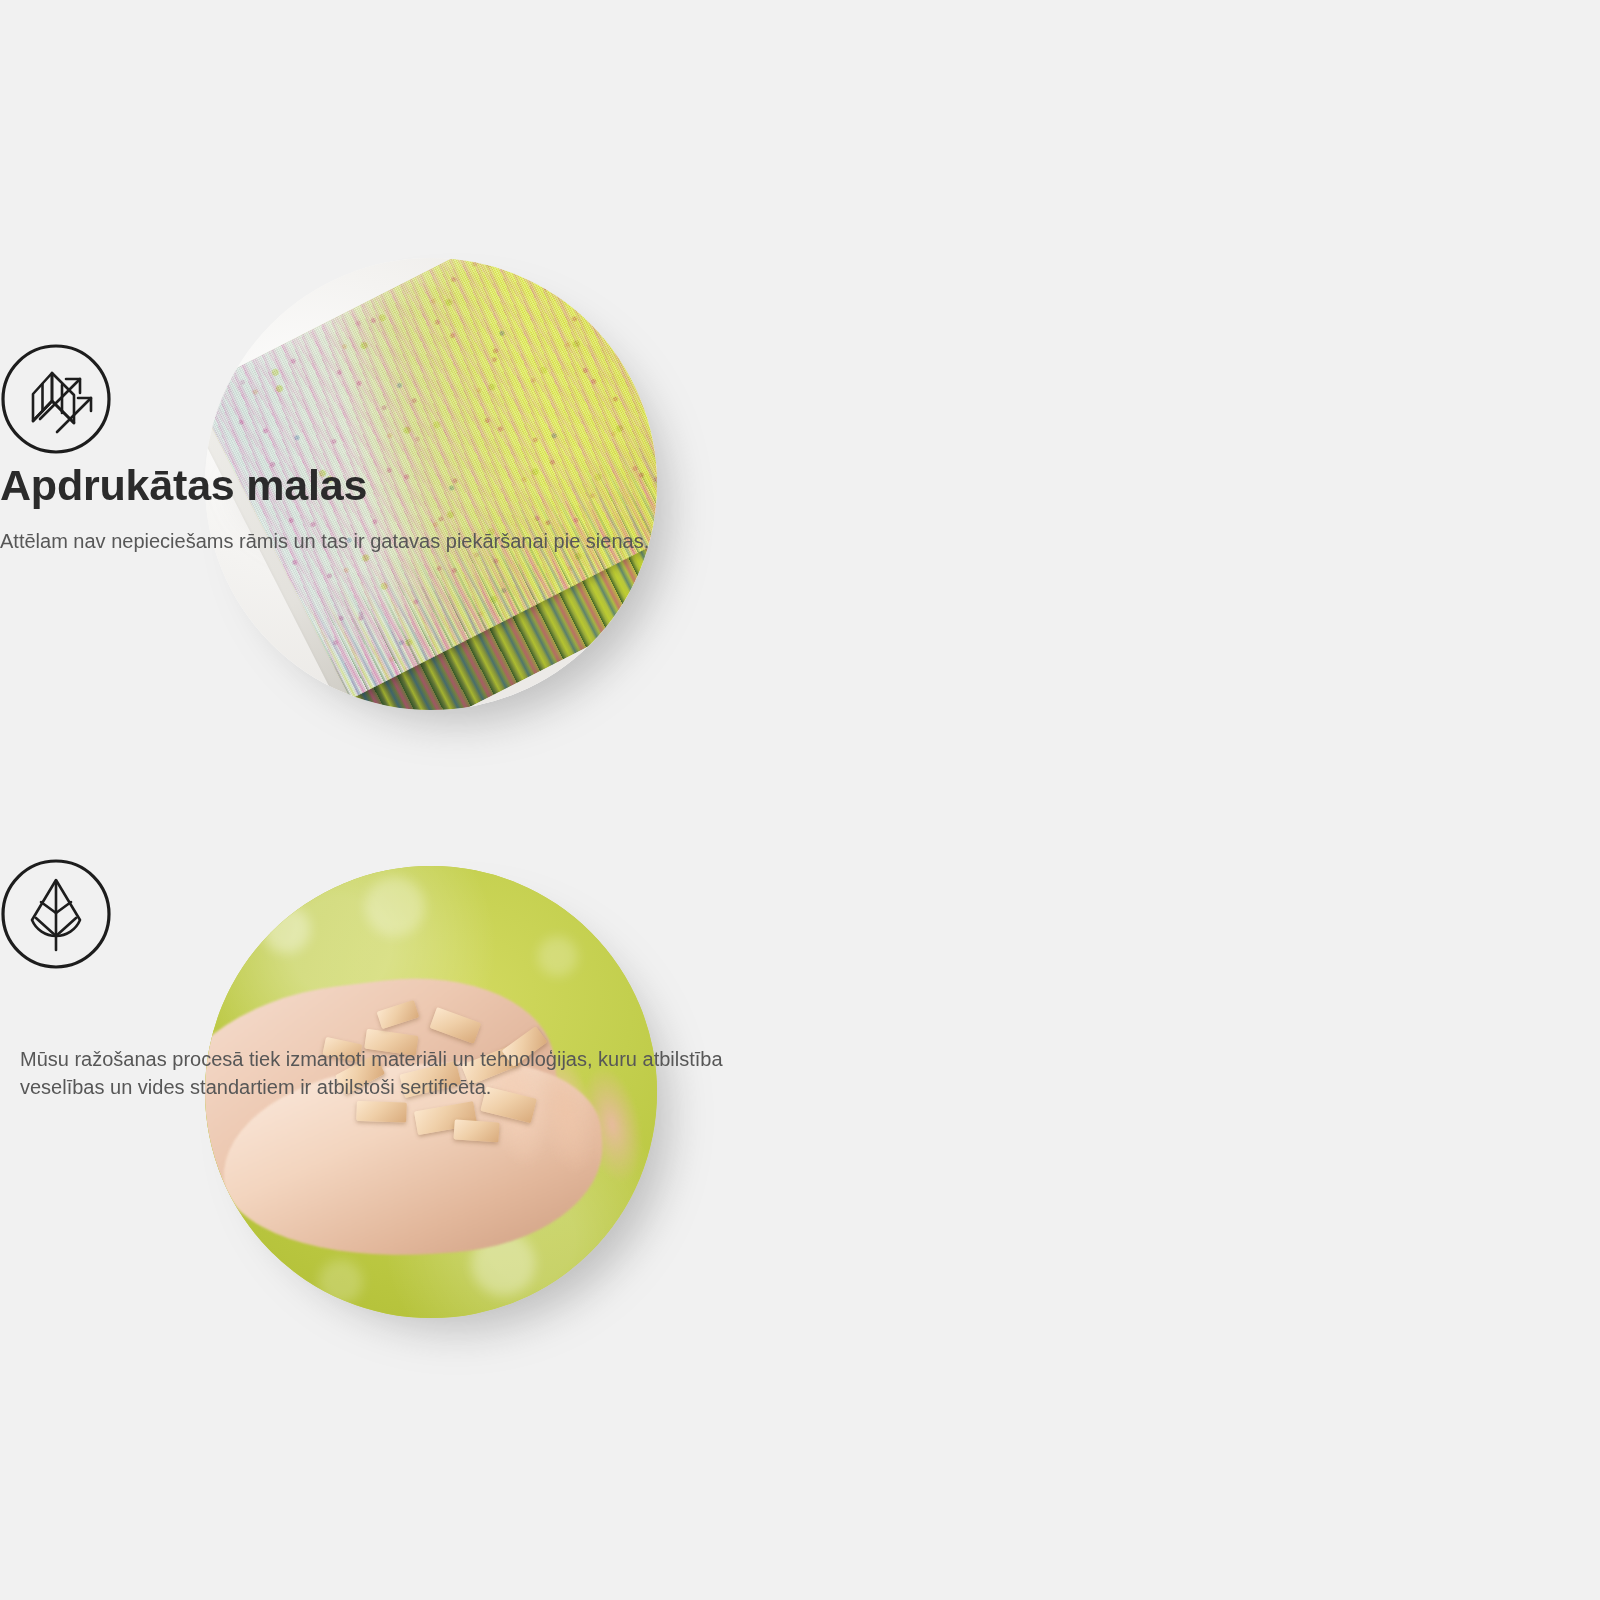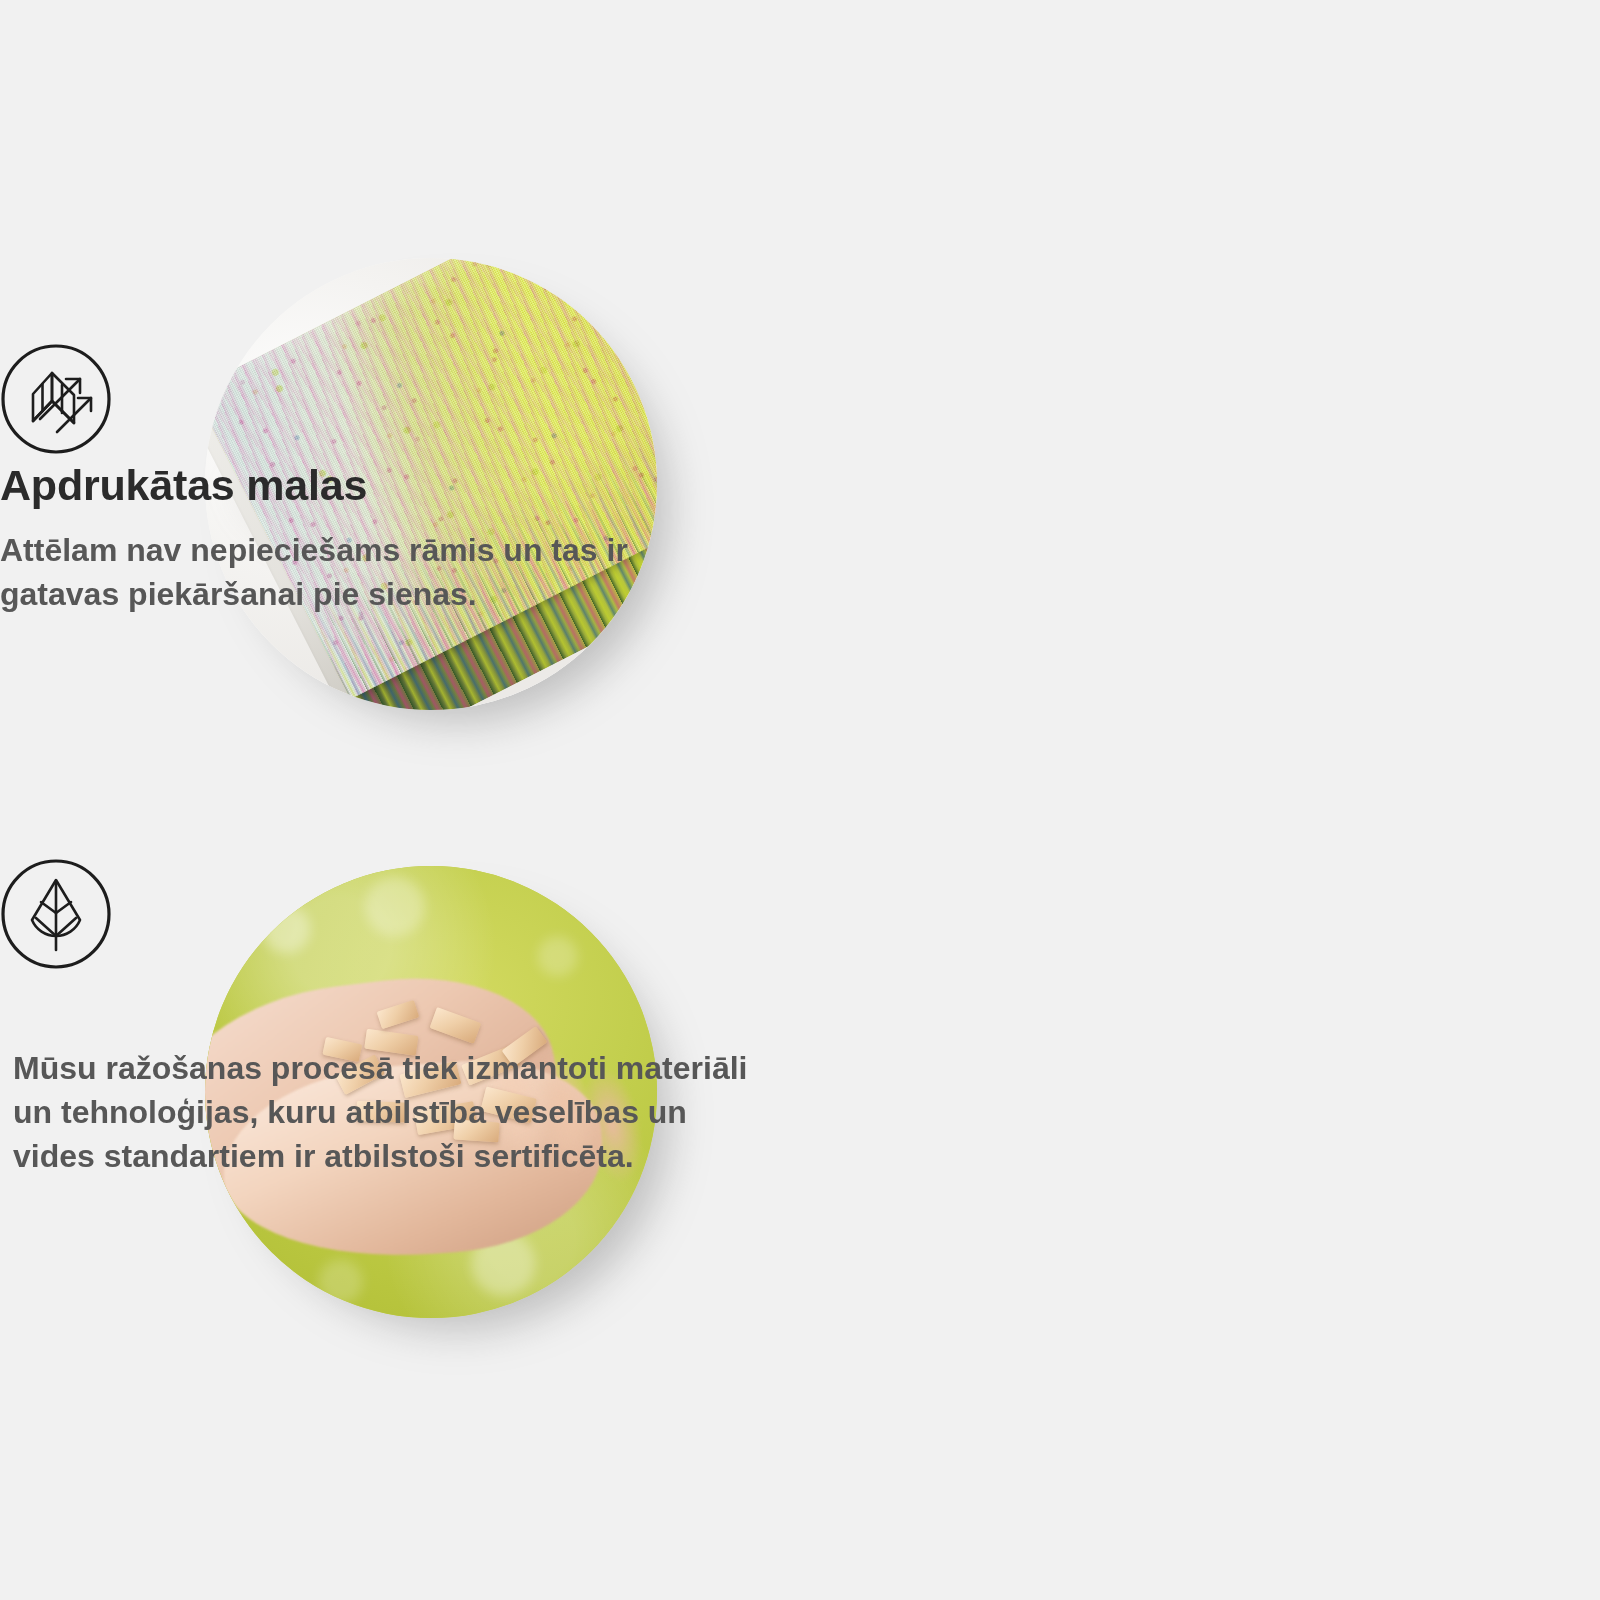--- a/index.html
+++ b/index.html
@@ -255,34 +255,34 @@
   .feature-title {
     margin: 0;
     font-size: 43px;
     font-weight: 700;
     color: #2b2b2b;
     letter-spacing: -0.2px;
     line-height: 1.1;
   }
   .feature-body {
     margin: 0;
-    font-size: 32px;
-    font-weight: 700;
+    font-size: 20px;
+    font-weight: 400;
     color: #575757;
     line-height: 1.38;
     max-width: 740px;
   }
 
   .f1-icon { position: absolute; left: 0; top: 343px; }
   .f1-title { position: absolute; left: 0; top: 462px; }
   .f1-body  { position: absolute; left: 0; top: 528px; }
 
   .f2-icon { position: absolute; left: 0; top: 858px; }
   .f2-title { position: absolute; left: 14px; top: 980px; }
-  .f2-body  { position: absolute; left: 13px; top: 1046px; }
+  .f2-body  { position: absolute; left: 20px; top: 1046px; }
 </style>
 </head>
 <body>
 
 <div class="page">
 
   <section class="feature feature-1">
 
     <div class="media">
       <div class="canvas-photo">

